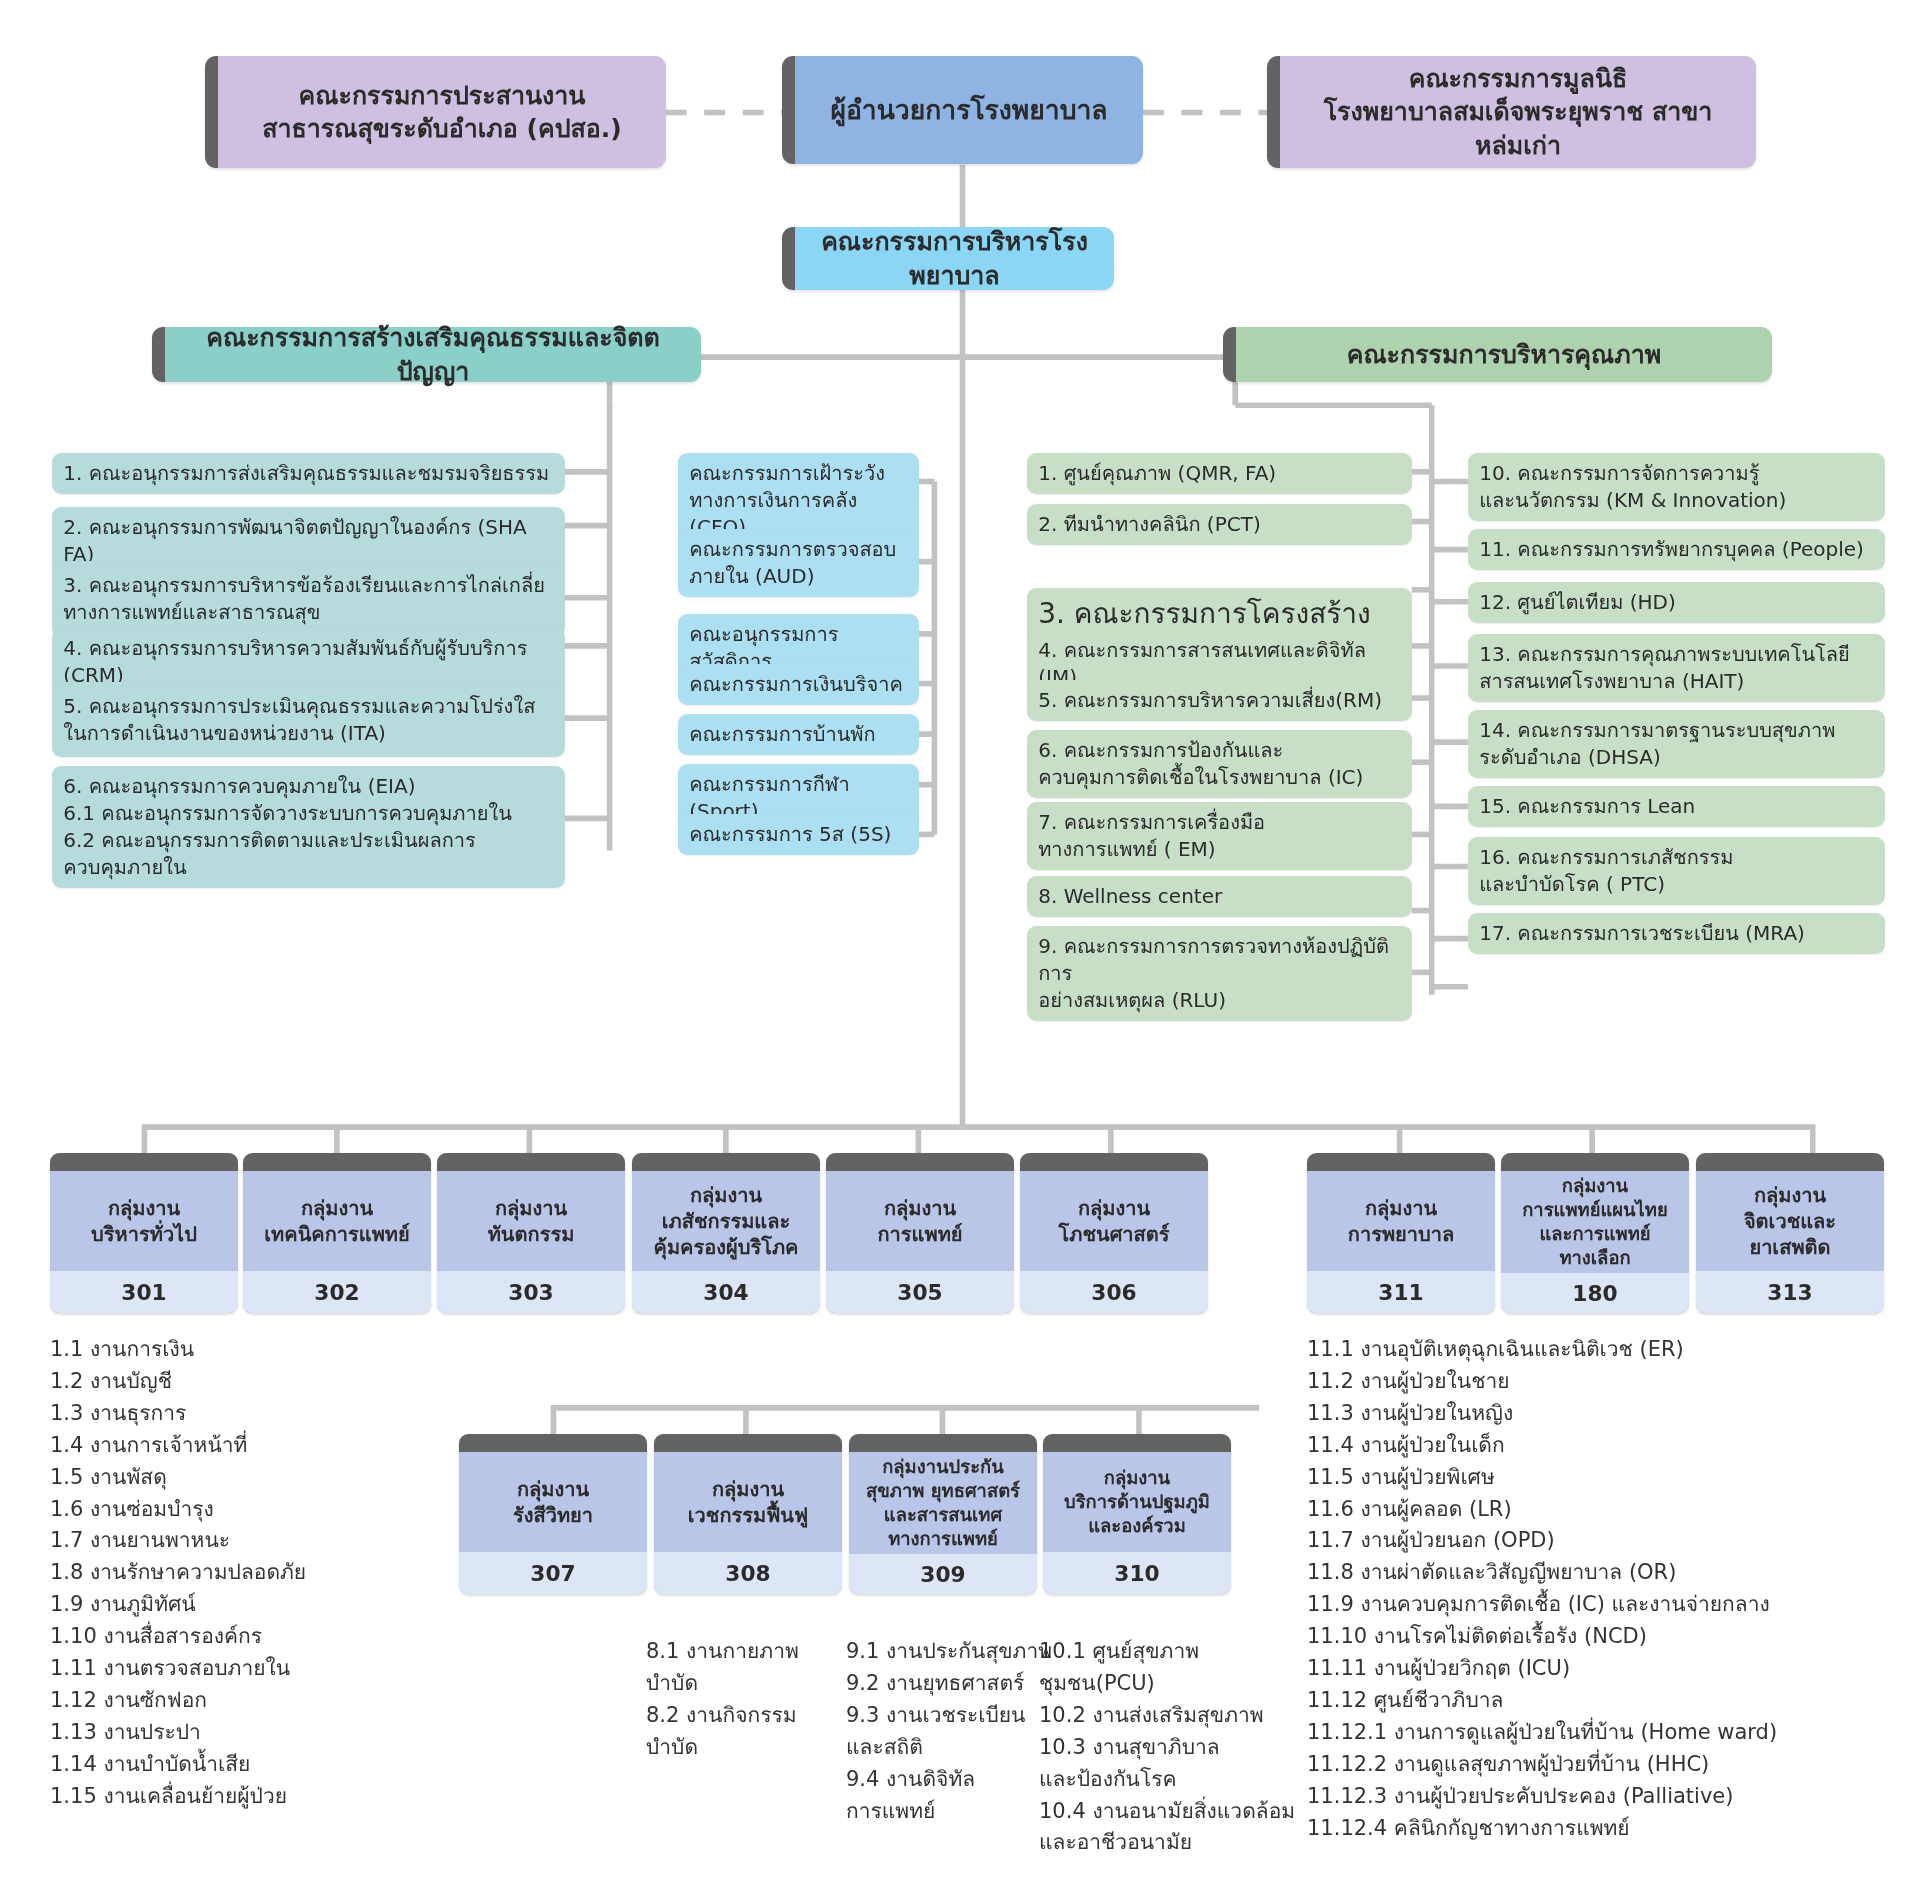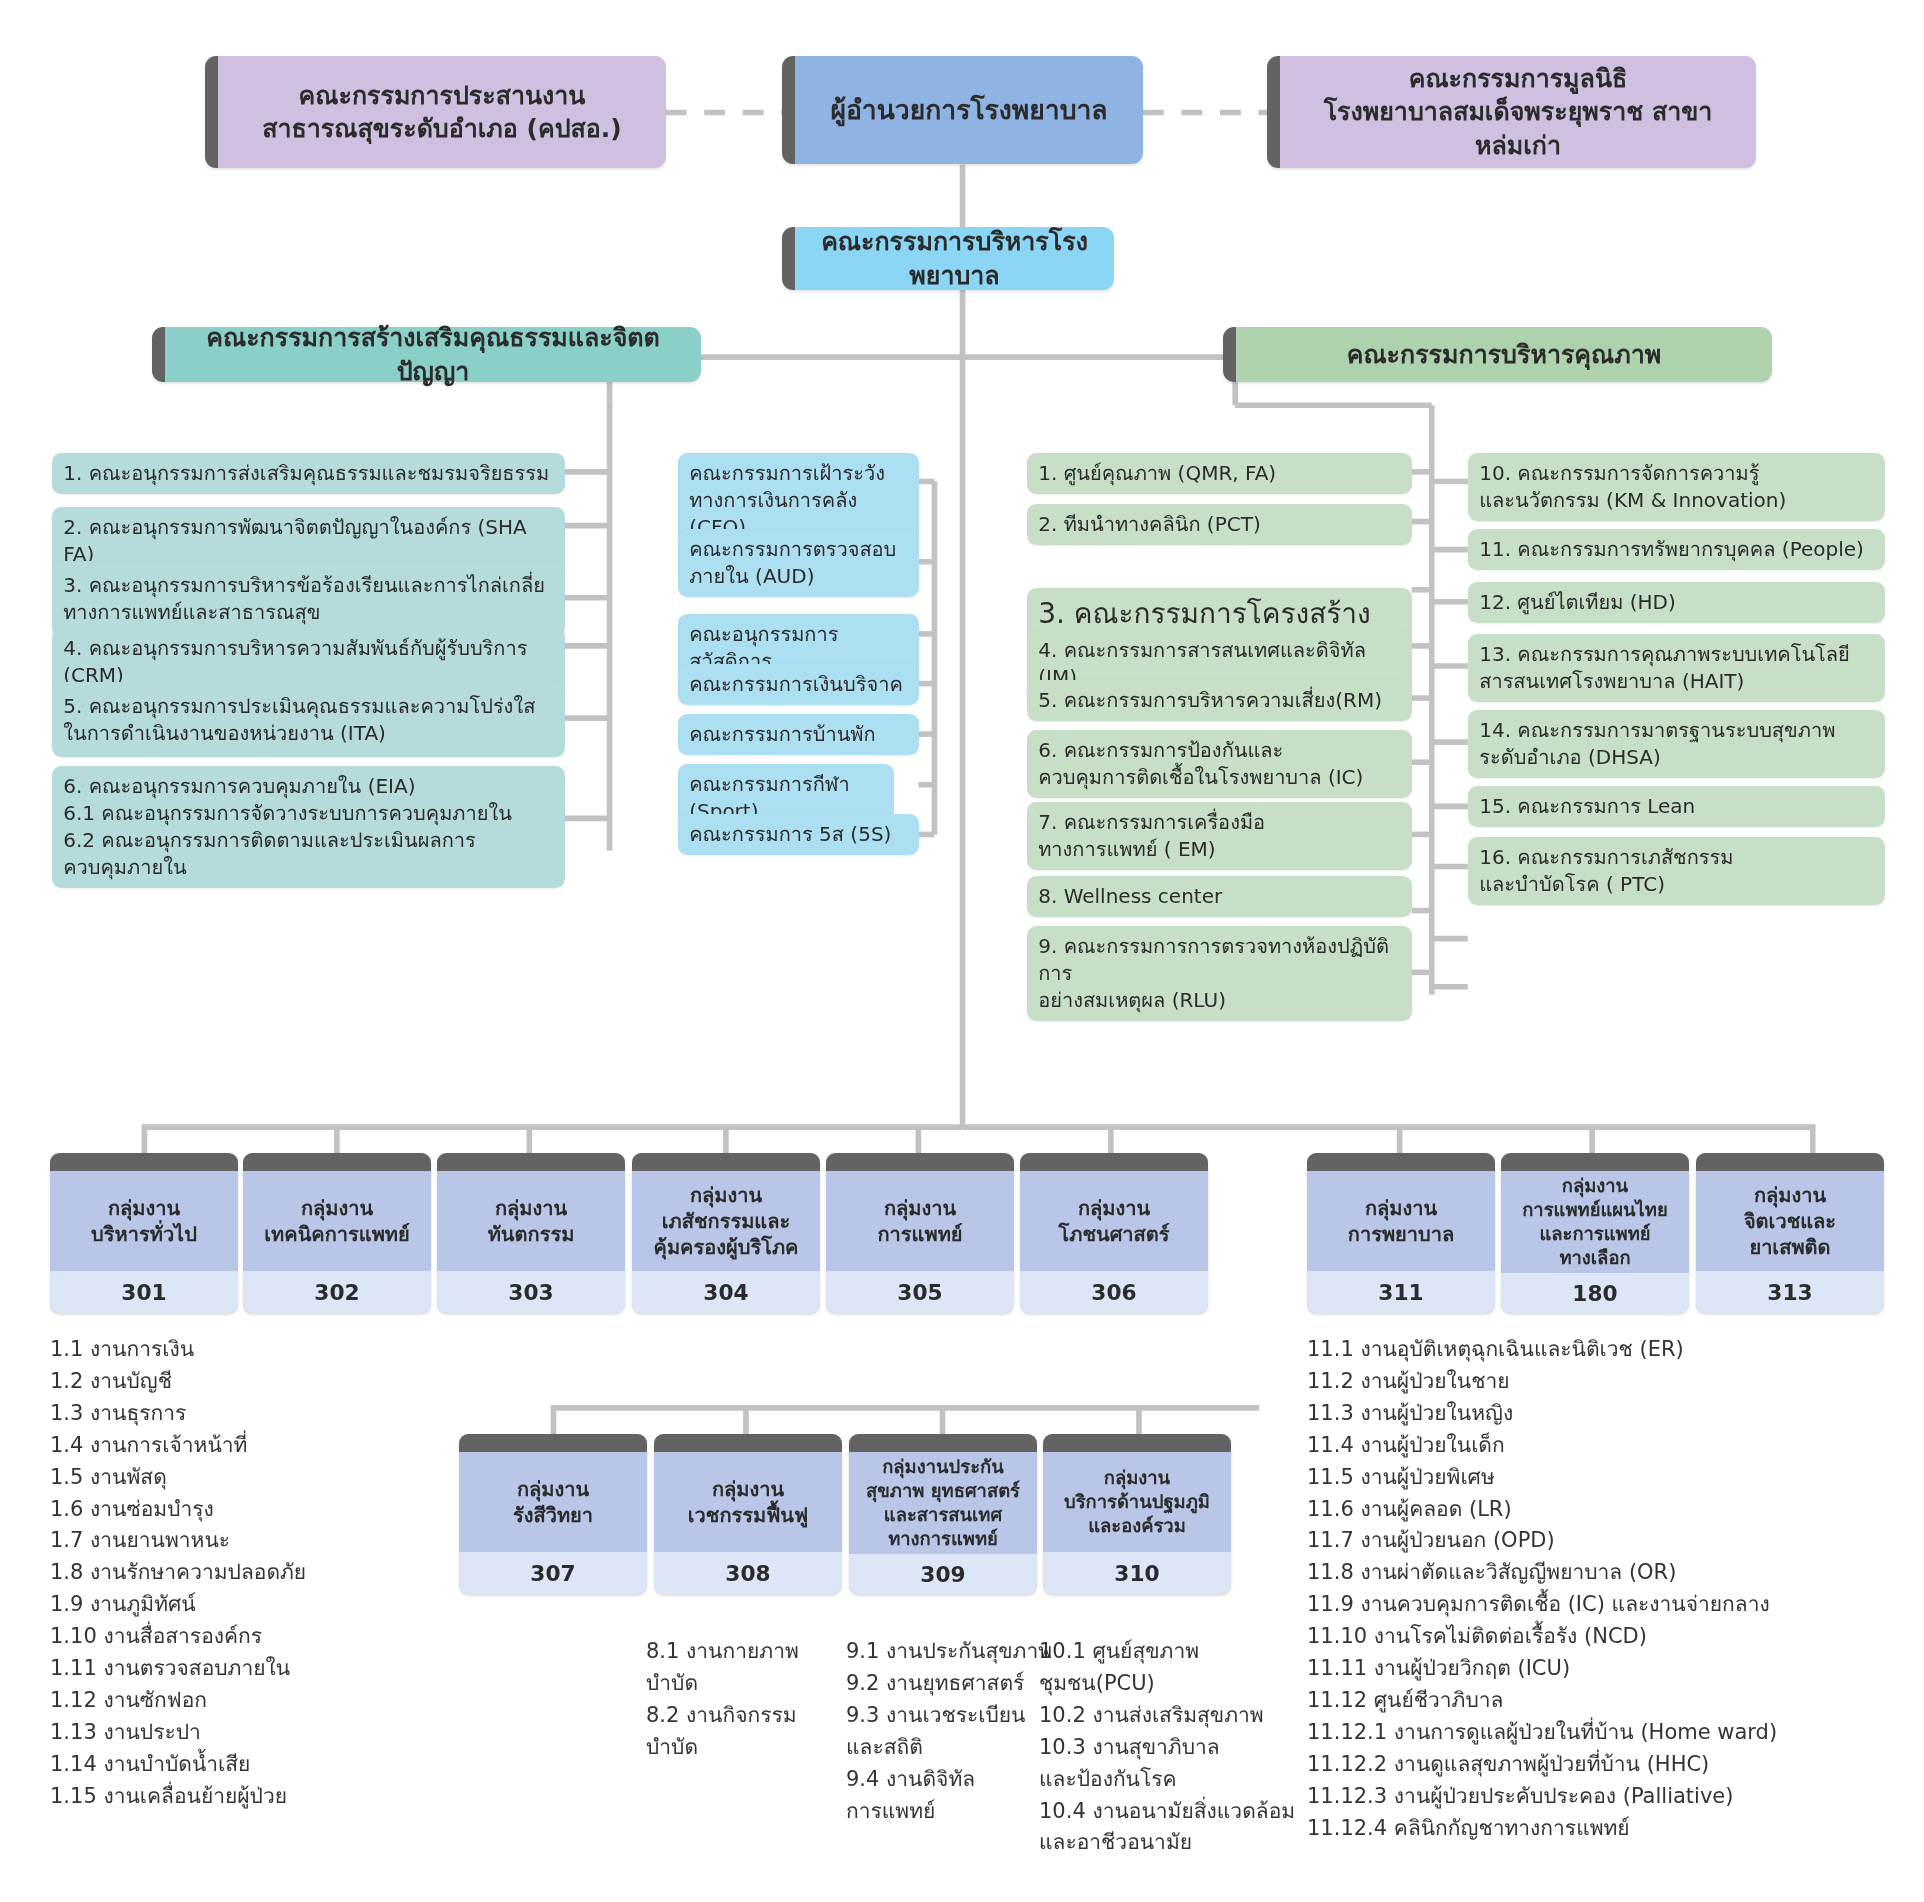--- a/index.html
+++ b/index.html
@@ -242,21 +242,21 @@
     </div>
   <div class="chip cyan-sm" style="left:678px;top:614px;width:241px;min-height:40px;font-size:20px;">
     <span class="txt">คณะอนุกรรมการสวัสดิการ</span>
     </div>
   <div class="chip cyan-sm" style="left:678px;top:664px;width:241px;min-height:40px;font-size:20px;">
     <span class="txt">คณะกรรมการเงินบริจาค</span>
     </div>
   <div class="chip cyan-sm" style="left:678px;top:714px;width:241px;min-height:40px;font-size:20px;">
     <span class="txt">คณะกรรมการบ้านพัก</span>
     </div>
-  <div class="chip cyan-sm" style="left:678px;top:764px;width:216px;min-height:40px;font-size:20px;">
+  <div class="chip cyan-sm" style="left:678px;top:764px;width:241px;min-height:40px;font-size:20px;">
     <span class="txt">คณะกรรมการกีฬา (Sport)</span>
     </div>
   <div class="chip cyan-sm" style="left:678px;top:814px;width:241px;min-height:40px;font-size:20px;">
     <span class="txt">คณะกรรมการ 5ส (5S)</span>
     </div>
 
   <div class="chip green-sm" style="left:1027px;top:453px;width:385px;min-height:38px;font-size:20px;">
     <span class="txt">1. ศูนย์คุณภาพ (QMR, FA)</span>
     </div>
   <div class="chip green-sm" style="left:1027px;top:504px;width:385px;min-height:38px;font-size:20px;">
@@ -305,20 +305,23 @@
   <div class="chip green-sm" style="left:1468px;top:710px;width:417px;min-height:66px;font-size:20px;">
     <span class="txt">14. คณะกรรมการมาตรฐานระบบสุขภาพ
       ระดับอำเภอ (DHSA)</span>
     </div>
   <div class="chip green-sm" style="left:1468px;top:786px;width:417px;min-height:38px;font-size:20px;">
     <span class="txt">15. คณะกรรมการ Lean</span>
     </div>
   <div class="chip green-sm" style="left:1468px;top:837px;width:417px;min-height:66px;font-size:20px;">
     <span class="txt">16. คณะกรรมการเภสัชกรรม
       และบำบัดโรค ( PTC)</span>
+    </div>
+  <div class="chip green-sm" style="left:1468px;top:913px;width:417px;min-height:38px;font-size:20px;">
+    <span class="txt">17. คณะกรรมการเวชระเบียน (MRA)</span>
     </div>
 
   <div class="dept" style="left:50px;top:1153px;width:188px;height:160px;">
     <div class="cap"></div>
     <div class="body">กลุ่มงาน
 บริหารทั่วไป</div>
     <div class="code">301</div>
   </div>
   <div class="dept" style="left:243px;top:1153px;width:188px;height:160px;">
     <div class="cap"></div>

